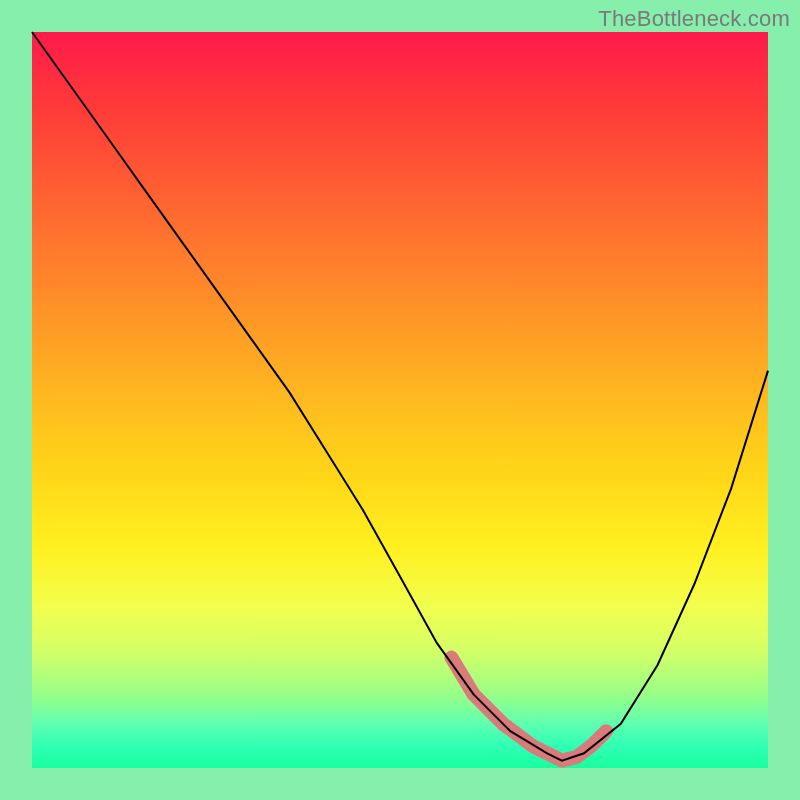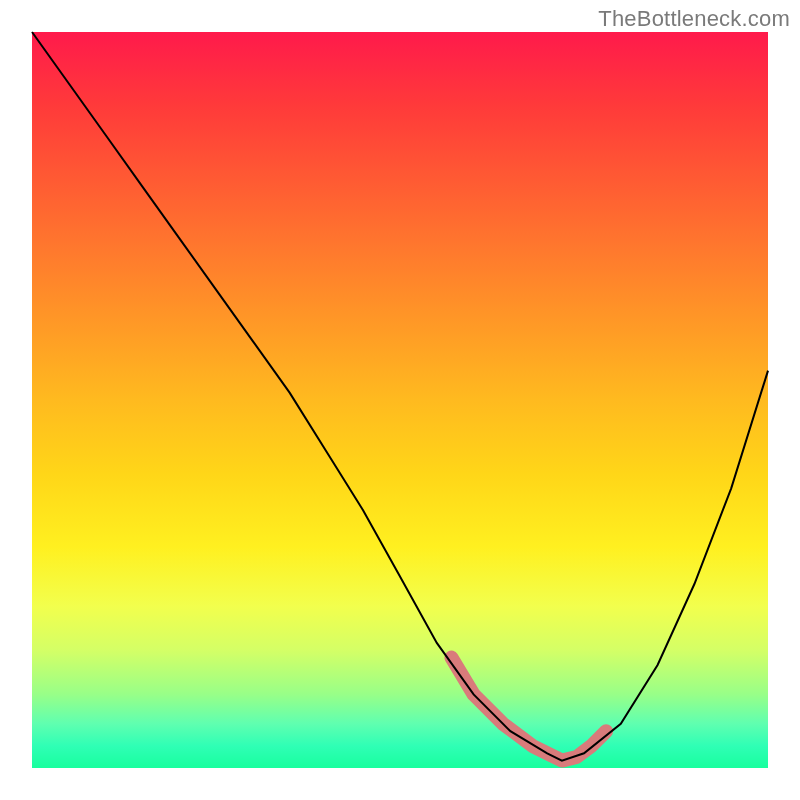--- a/index.html
+++ b/index.html
@@ -7,21 +7,21 @@
     padding: 0;
     width: 800px;
     height: 800px;
     background: #000;
     overflow: hidden;
   }
   .chart-wrap {
     position: relative;
     width: 800px;
     height: 800px;
-    background: #ffffff;
+    background: #86efac;
   }
   .plot-area {
     position: absolute;
     left: 32px;
     top: 32px;
     width: 736px;
     height: 736px;
     background: linear-gradient(to bottom,
       #ff1a4b 0%,
       #ff3a3a 10%,

